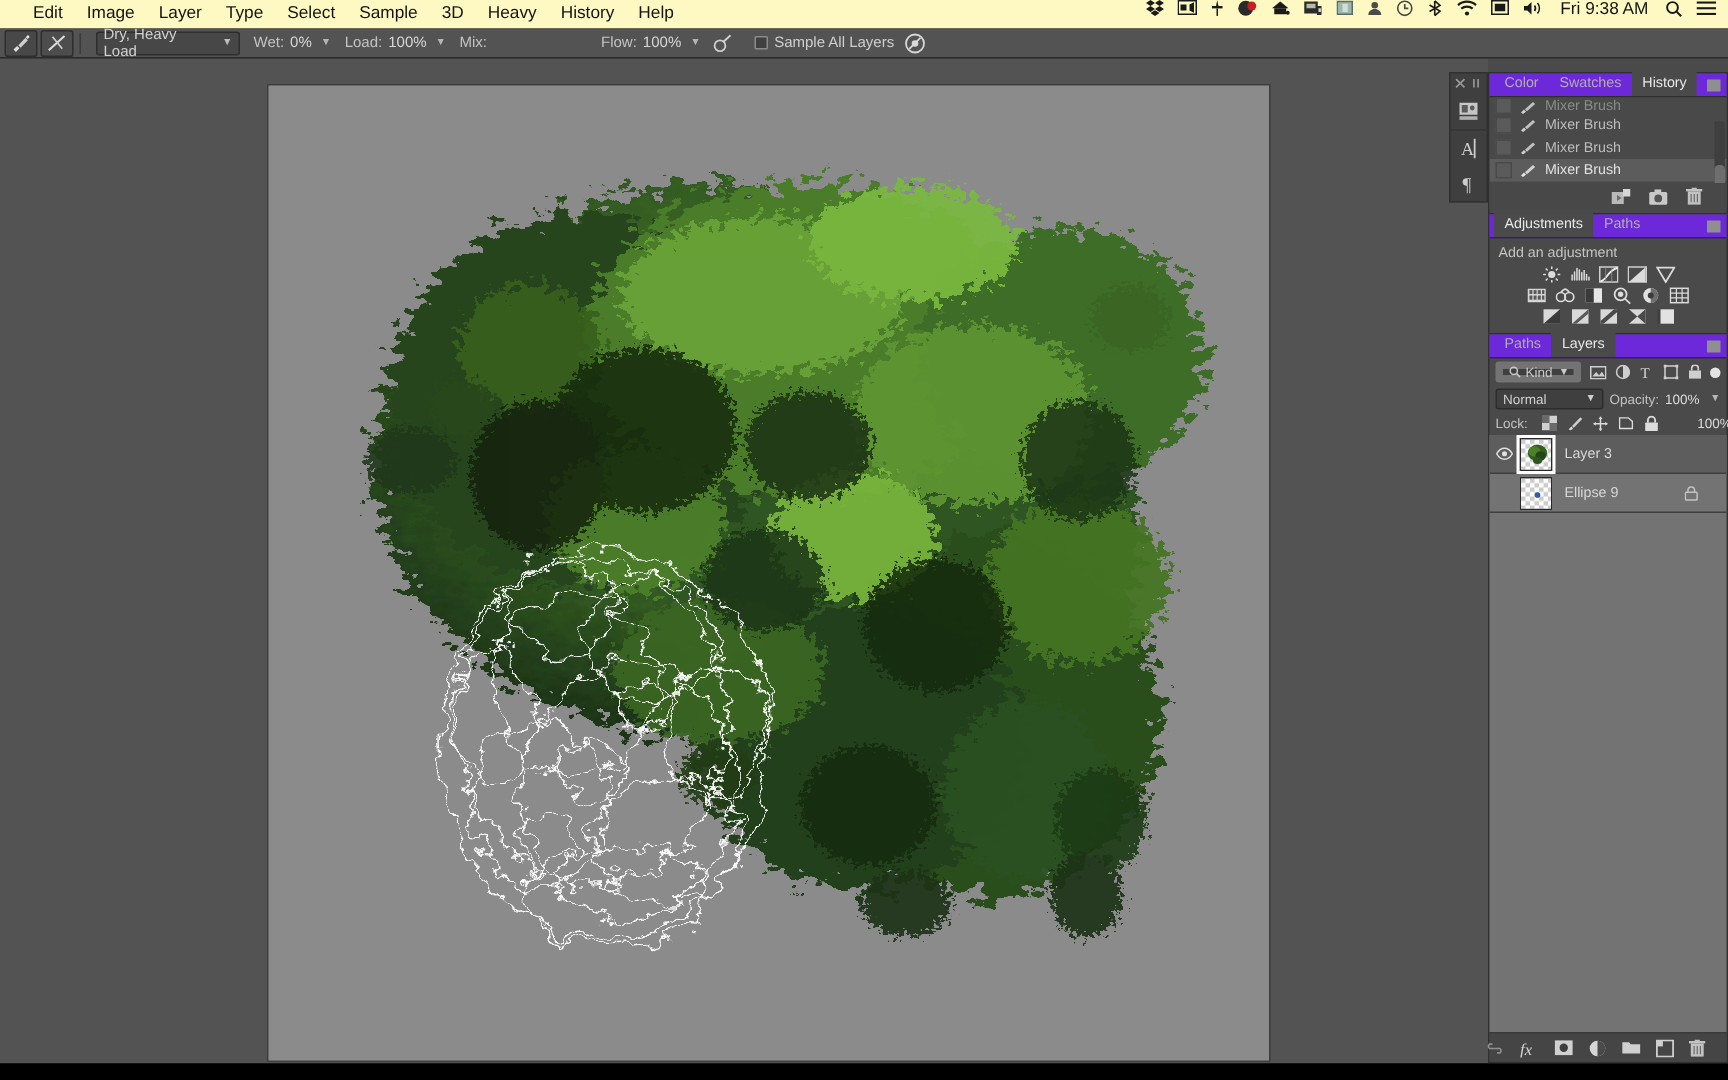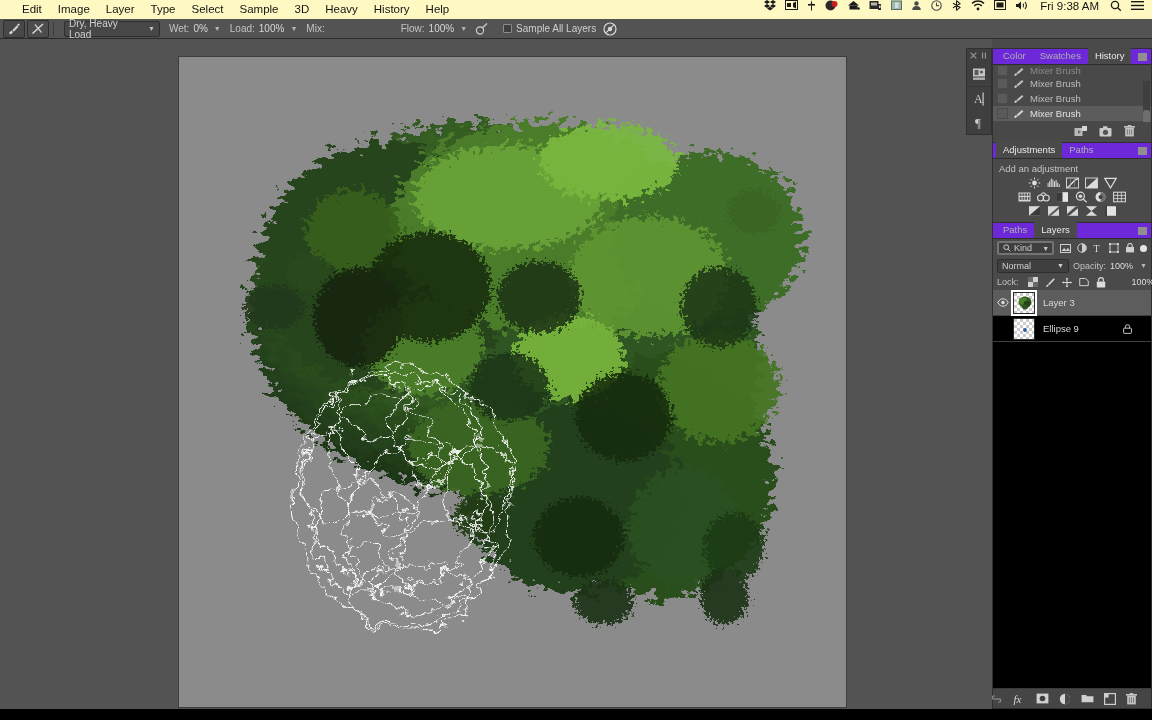--- a/index.html
+++ b/index.html
@@ -117,34 +117,34 @@
   
   .adj-panel { position:absolute; left:0; top:104px; width:160px; height:80px; background:#4a4a4a; border:1px solid #303030; border-top:none;}
   .adj-title { font-size:9.5px; color:#c4c4c4; padding:4px 0 3px 6px; }
   .adj-grid { display:flex; flex-direction:column; align-items:center; gap:3px; }
   .adj-row { display:flex; gap:6px; align-items:center; justify-content:center;}
   .adj-icon { width:13px; height:11px; display:flex; align-items:center; justify-content:center;}
 
   
   .layers-panel { position:absolute; left:0; top:184px; width:160px; height:486px; background:#4a4a4a; border:1px solid #303030; border-top:none; display:flex; flex-direction:column;}
   .lay-filter { height:18px; display:flex; align-items:center; padding:0 4px; gap:0; }
-  .kind-box { width:58px; height:14px; background:#3f3f3f; border:2px solid #737373; border-radius:2px; display:flex; align-items:center; gap:3px; padding-left:4px; font-size:9px; color:#c9c9c9;}
+  .kind-box { width:58px; height:14px; background:#3f3f3f; border:5px solid #737373; border-radius:2px; display:flex; align-items:center; gap:3px; padding-left:4px; font-size:9px; color:#c9c9c9;}
   .kind-box .caret { margin-left:auto; padding-right:3px; font-size:7px;}
   .filt-icons { display:flex; align-items:center; gap:5px; margin-left:6px;}
   .filt-i { width:11px; height:11px; display:flex; align-items:center; justify-content:center;}
   .filt-toggle { width:7px; height:7px; border-radius:50%; background:#e4e4e4; margin-left:5px;}
   .lay-blend { height:17px; display:flex; align-items:center; padding:0 4px; gap:4px;}
   .blend-box { width:78px; height:14px; background:#3f3f3f; border:1px solid #2d2d2d; border-radius:2px; display:flex; align-items:center; padding:0 4px; font-size:9px; color:#d0d0d0;gap:13px;}
   .blend-box .caret { margin-left:auto; font-size:7px;}
   .tiny-label { font-size:9px; color:#c2c2c2; white-space:nowrap;}
   .tiny-val { font-size:9px; color:#dcdcdc; white-space:nowrap;}
   .lay-lock { height:16px; display:flex; align-items:center; padding:0 4px; gap:6px;}
   .lock-icons { display:flex; align-items:center; gap:7px; margin-left:3px;}
   .lock-i { width:10px; height:10px; display:flex; align-items:center; justify-content:center;}
-  .layer-list { flex:1; background:#000000; overflow:hidden; }
+  .layer-list { flex:1; background:#737373; overflow:hidden; }
   .layer-row { height:26px; display:flex; align-items:center; border-bottom:1px solid #3f3f3f; position:relative; }
   .layer-row.selected { background:#5d5d5d; }
   .eye-cell { width:20px; height:26px; display:flex; align-items:center; justify-content:center; }
   .lthumb { width:22px; height:22px; border:1px solid #2a2a2a; position:relative; overflow:hidden; background:#fff;}
   .lthumb.sel-out { outline:2px solid #ffffff; outline-offset:0px; }
   .lname { font-size:9.5px; color:#d8d8d8; margin-left:8px; }
   .lock-badge { position:absolute; right:19px; top:8px; width:10px; height:10px; display:flex; align-items:center; justify-content:center;}
   .layers-foot { height:20px; background:#454545; display:flex; align-items:center; justify-content:flex-end; gap:10px; padding-right:14px; border-top:1px solid #3a3a3a;}
   .foot-i { width:13px; height:13px; display:flex; align-items:center; justify-content:center; }
 

